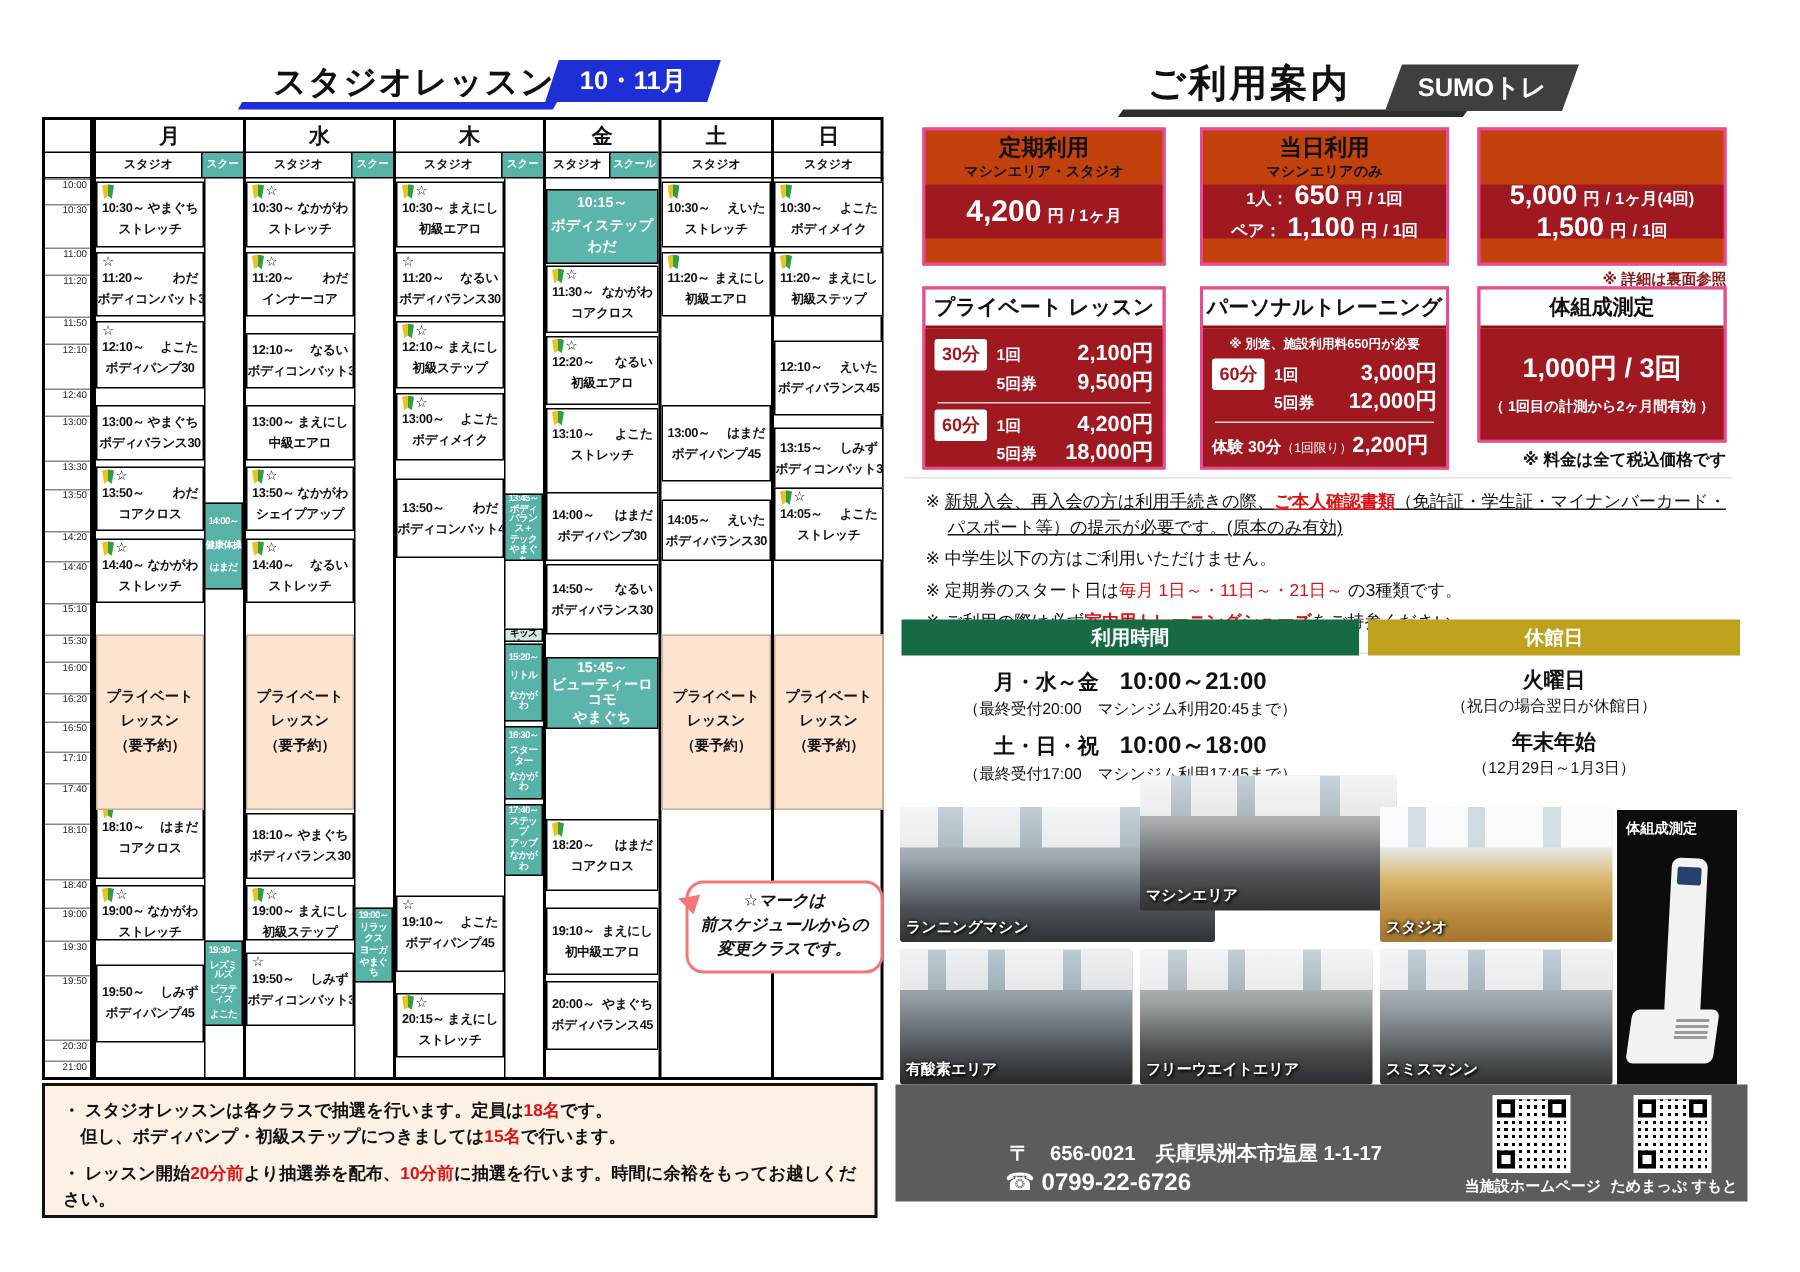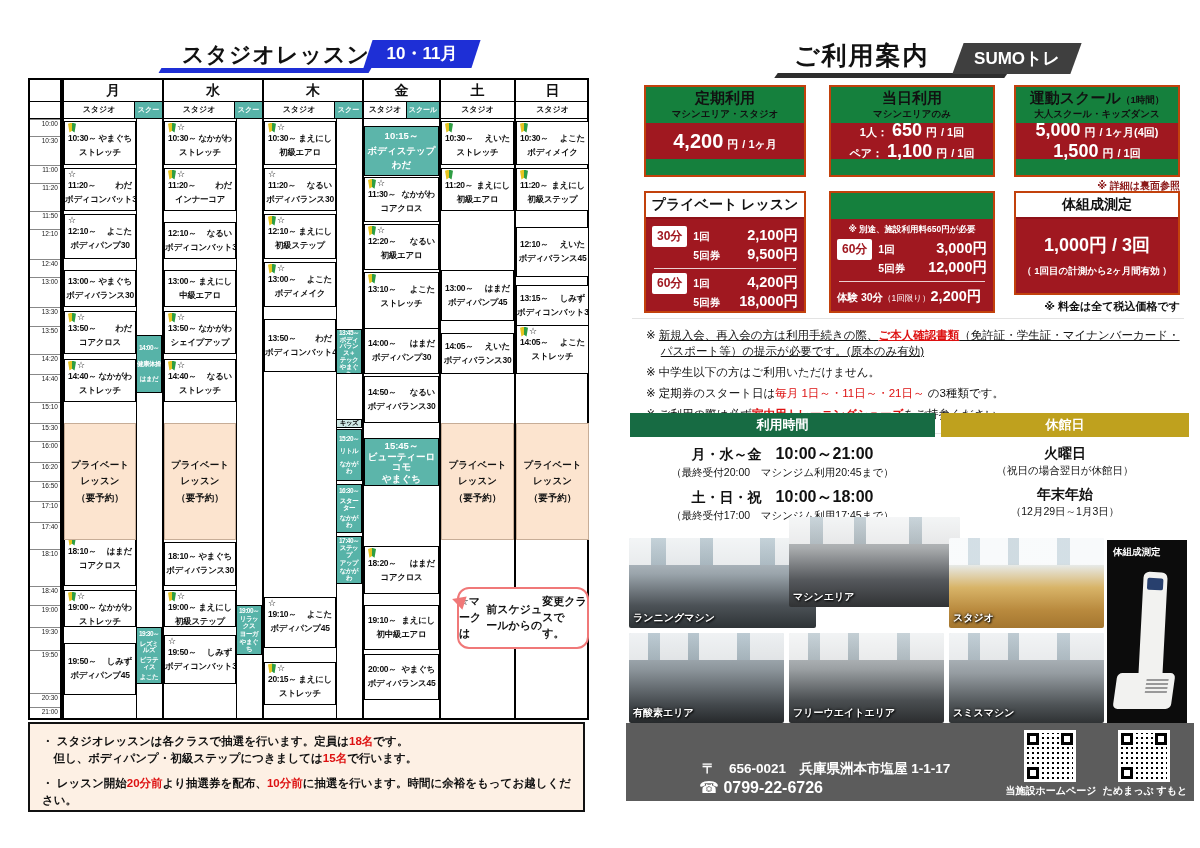--- a/index.html
+++ b/index.html
@@ -28,35 +28,35 @@
   .bgn{width:8px;height:10px;background:linear-gradient(90deg,#e7c420 50%,#2f9e44 50%);
        clip-path:polygon(50% 0,100% 12%,82% 100%,50% 82%,18% 100%,0 12%);}
   .str{font-size:9px;line-height:9px;color:#000;}
   .l1{display:flex;justify-content:space-between;padding:0 3px;font-size:8.5px;font-weight:bold;letter-spacing:-0.3px;white-space:nowrap;}
   .l2{text-align:center;font-size:8.5px;font-weight:bold;letter-spacing:-0.3px;margin-top:2px;white-space:nowrap;}
   .noic{display:flex;flex-direction:column;justify-content:center;}
   .priv{position:absolute;background:#fce4cf;border:1px solid #c7ad97;box-sizing:border-box;display:flex;align-items:center;justify-content:center;text-align:center;font-size:9.5px;font-weight:bold;line-height:1.7;white-space:pre-line;}
   .scc{position:absolute;background:#57b3a8;color:#fff;border:1px solid #000;box-sizing:border-box;display:flex;flex-direction:column;align-items:center;justify-content:space-evenly;text-align:center;font-size:6.5px;font-weight:bold;line-height:1.05;letter-spacing:-0.5px;overflow:hidden;}
   .scc.wide{font-size:9.5px;letter-spacing:0;background:#5cb5aa;}
   .scc.kids{background:#cfe9e5;color:#000;font-size:6.5px;}
-  .bubble{position:absolute;left:427px;top:507px;width:128px;height:58px;background:#fff;border:2.5px solid #f07878;border-radius:12px;display:flex;align-items:center;justify-content:center;font-size:11px;font-weight:bold;line-height:1.45;z-index:5;}
+  .bubble{position:absolute;left:427px;top:507px;width:128px;height:58px;background:#fff;border:2.5px solid #f07878;border-radius:12px;display:flex;flex-direction:column;align-items:center;justify-content:center;font-size:11px;font-weight:bold;line-height:1.45;z-index:5;font-style:italic;}
   .bubble::before{content:"";position:absolute;left:-14px;top:4px;border:7px solid transparent;border-right:13px solid #f07878;transform:rotate(18deg);}
   
   .lnotes{position:absolute;left:28px;top:722px;width:557px;height:90px;box-sizing:border-box;background:#fdf0e4;border:2px solid #111;padding:9px 12px;font-size:11.5px;font-weight:bold;line-height:1.5;}
   .lnotes .nline{margin-bottom:7px;}
   .red{color:#dd1111;}
-  .bold{font-weight:bold;}
+  .bold{font-weight:bold;font-family:Liberation Mono, monospace;}
   .ul{text-decoration:underline;}
   
-  .rp{position:absolute;left:597px;top:35px;width:568px;height:790px;margin-left:29px;}
+  .rp{position:absolute;left:597px;top:35px;width:568px;height:790px;}
   .rp-title{position:absolute;left:168px;top:4px;font-size:25px;font-weight:bold;letter-spacing:2px;}
   .rp-underline{position:absolute;left:150px;top:38px;width:230px;height:5px;background:#2e2e2e;transform:skewX(-35deg);}
   .rp-badge{position:absolute;left:332px;top:8px;width:118px;height:31px;background:#3f3f3f;transform:skewX(-20deg);}
   .rp-badge span{display:block;transform:skewX(20deg);color:#fff;font-size:17px;font-weight:bold;text-align:center;line-height:31px;}
-  .card{position:absolute;border:2px solid #c2410c;background:#15803d;box-sizing:border-box;}
+  .card{position:absolute;border:2px solid #ec4899;background:#c2410c;box-sizing:border-box;}
   .cH{text-align:center;padding:2px 0 1px;}
   .cH .t{font-size:15px;font-weight:bold;}
   .cH .ts{font-size:9.5px;font-weight:bold;}
   .cH .sub{font-size:9.5px;font-weight:bold;margin-top:0px;}
   .cB{background:#a01820;color:#fff;position:absolute;left:0;right:0;bottom:16px;display:flex;flex-direction:column;justify-content:center;align-items:center;}
   .pline{display:flex;align-items:baseline;gap:4px;}
   .pline .lb{font-size:11px;font-weight:bold;}
   .pline .pr{font-size:20px;font-weight:bold;}
   .pline .yen{font-size:11px;font-weight:bold;}
   .pline .per{font-size:11px;font-weight:bold;}
@@ -738,21 +738,20 @@
             </div>
             <div class="pline">
               <span class="lb">ペア：</span>
               <span class="pr" style="font-size: 18px;">1,100</span>
               <span class="yen">円</span>
               <span class="per">/ 1回</span>
             </div>
           </div>
         </div>
         <div class="card" style="left: 388px; top: 50px; width: 166px; height: 92px;">
-          <div class="cH"><span class="t">運動スクール</span><span class="ts">（1時間）</span><div class="sub">大人スクール・キッズダンス</div></div>
           <div class="cB" style="top: 36px;">
             <div class="pline">
               <span class="pr" style="font-size: 18px;">5,000</span>
               <span class="yen">円</span>
               <span class="per">/  1ヶ月(4回)</span>
             </div>
             <div class="pline">
               <span class="pr" style="font-size: 18px;">1,500</span>
               <span class="yen">円</span>
               <span class="per">/  1回</span>
@@ -786,20 +785,21 @@
                 </div>
                 <div class="grow">
                   <span class="gl">5回券</span>
                   <span class="gv">18,000円</span>
                 </div>
               </div>
             </div>
           </div>
         </div>
         <div class="card" style="left: 203px; top: 156px; width: 166px; height: 122px;">
+          <div class="c2H">パーソナルトレーニング</div>
           <div class="c2B">
             <div class="pnote">※ 別途、施設利用料650円が必要</div>
             <div class="grp">
               <span class="badgeW">60分</span>
               <div class="grows">
                 <div class="grow">
                   <span class="gl">1回</span>
                   <span class="gv">3,000円</span>
                 </div>
                 <div class="grow">
@@ -835,21 +835,21 @@
           <div class="hrow"><span class="hdays">月・水～金　</span><span class="htime">10:00～21:00</span><div class="hsub">（最終受付20:00　マシンジム利用20:45まで）</div></div>
           <div class="hrow"><span class="hdays">土・日・祝　</span><span class="htime">10:00～18:00</span><div class="hsub">（最終受付17:00　マシンジム利用17:45まで）</div></div>
         </div>
         <div class="hbox" style="left: 315px; top: 378px; width: 248px; height: 122px;">
           <div class="hhead hgold">休館日</div>
           <div class="cmain">火曜日</div>
           <div class="csub">（祝日の場合翌日が休館日）</div>
           <div class="cmain">年末年始</div>
           <div class="csub">（12月29日～1月3日）</div>
         </div>
-        <div class="photo ph0" style="left: 3px; top: 503px; width: 187px; height: 90px;">
+        <div class="photo ph0" style="left: 3px; top: 503px; width: 187px; height: 90px; padding-left: 23px;">
           <div class="winband"></div>
           <div class="plabel">ランニングマシン</div>
         </div>
         <div class="photo ph1" style="left: 163px; top: 482px; width: 171px; height: 90px;">
           <div class="winband"></div>
           <div class="plabel">マシンエリア</div>
         </div>
         <div class="photo ph2" style="left: 323px; top: 503px; width: 155px; height: 90px;">
           <div class="winband"></div>
           <div class="plabel">スタジオ</div>

